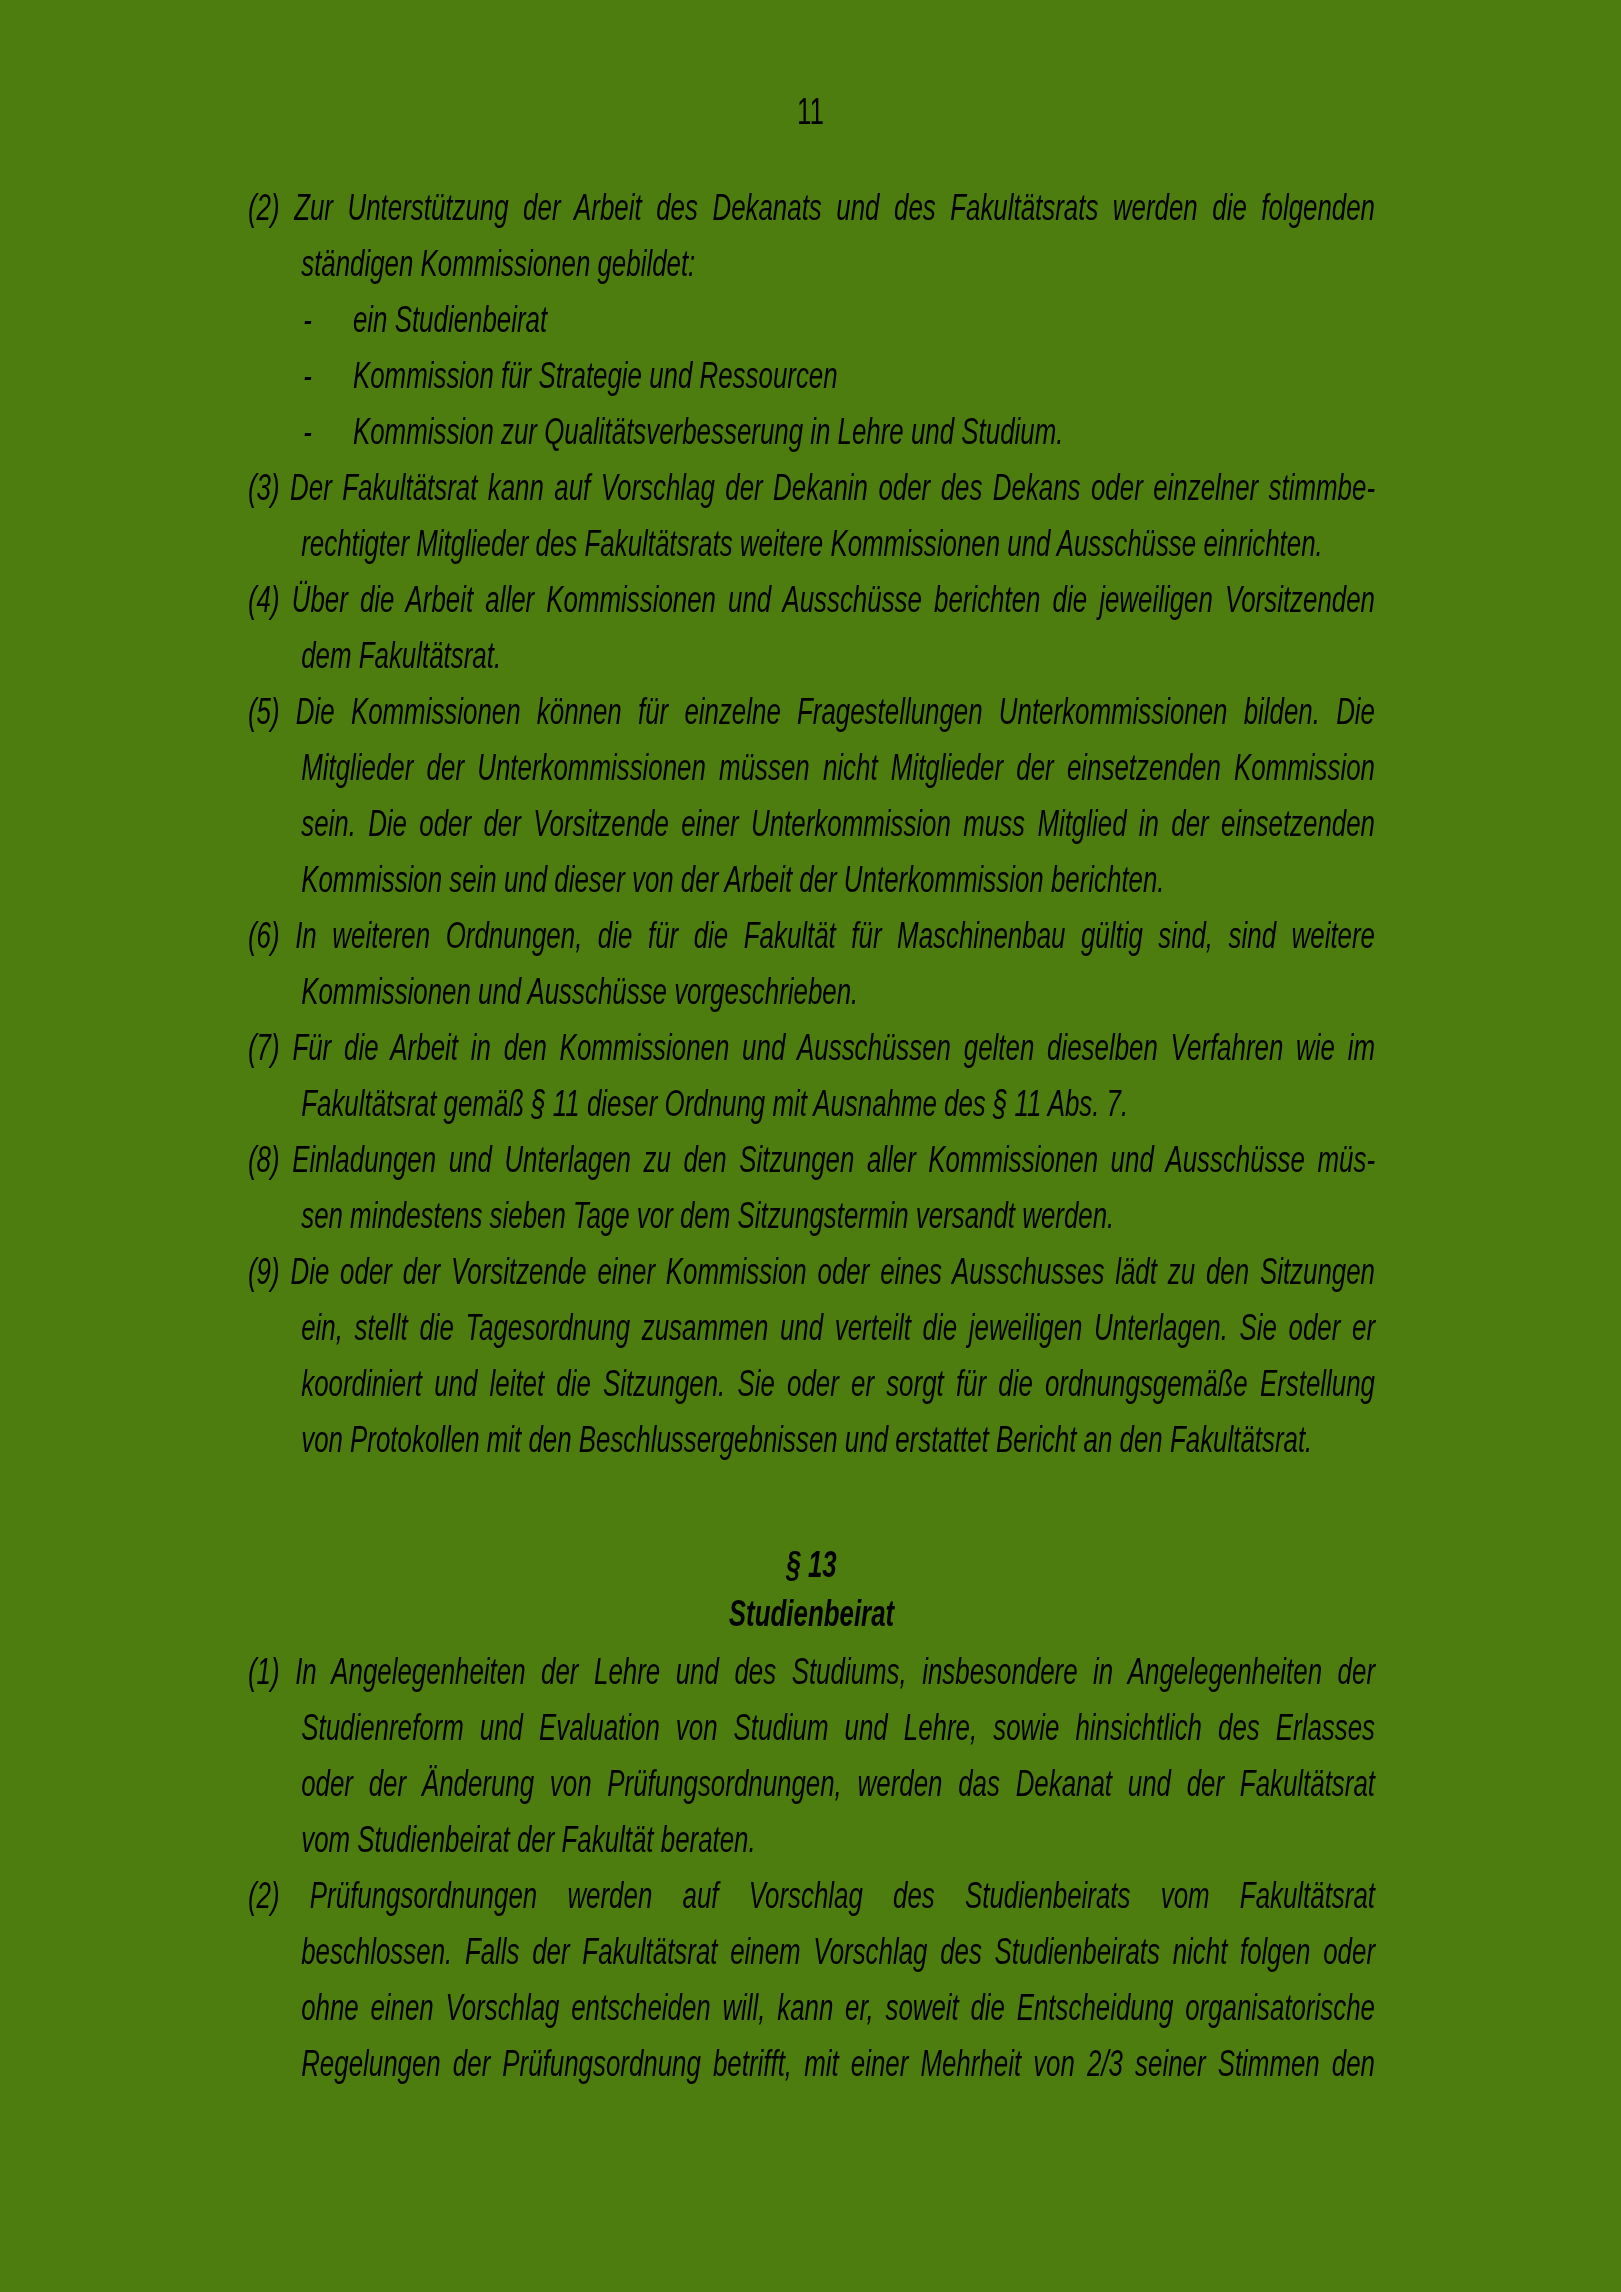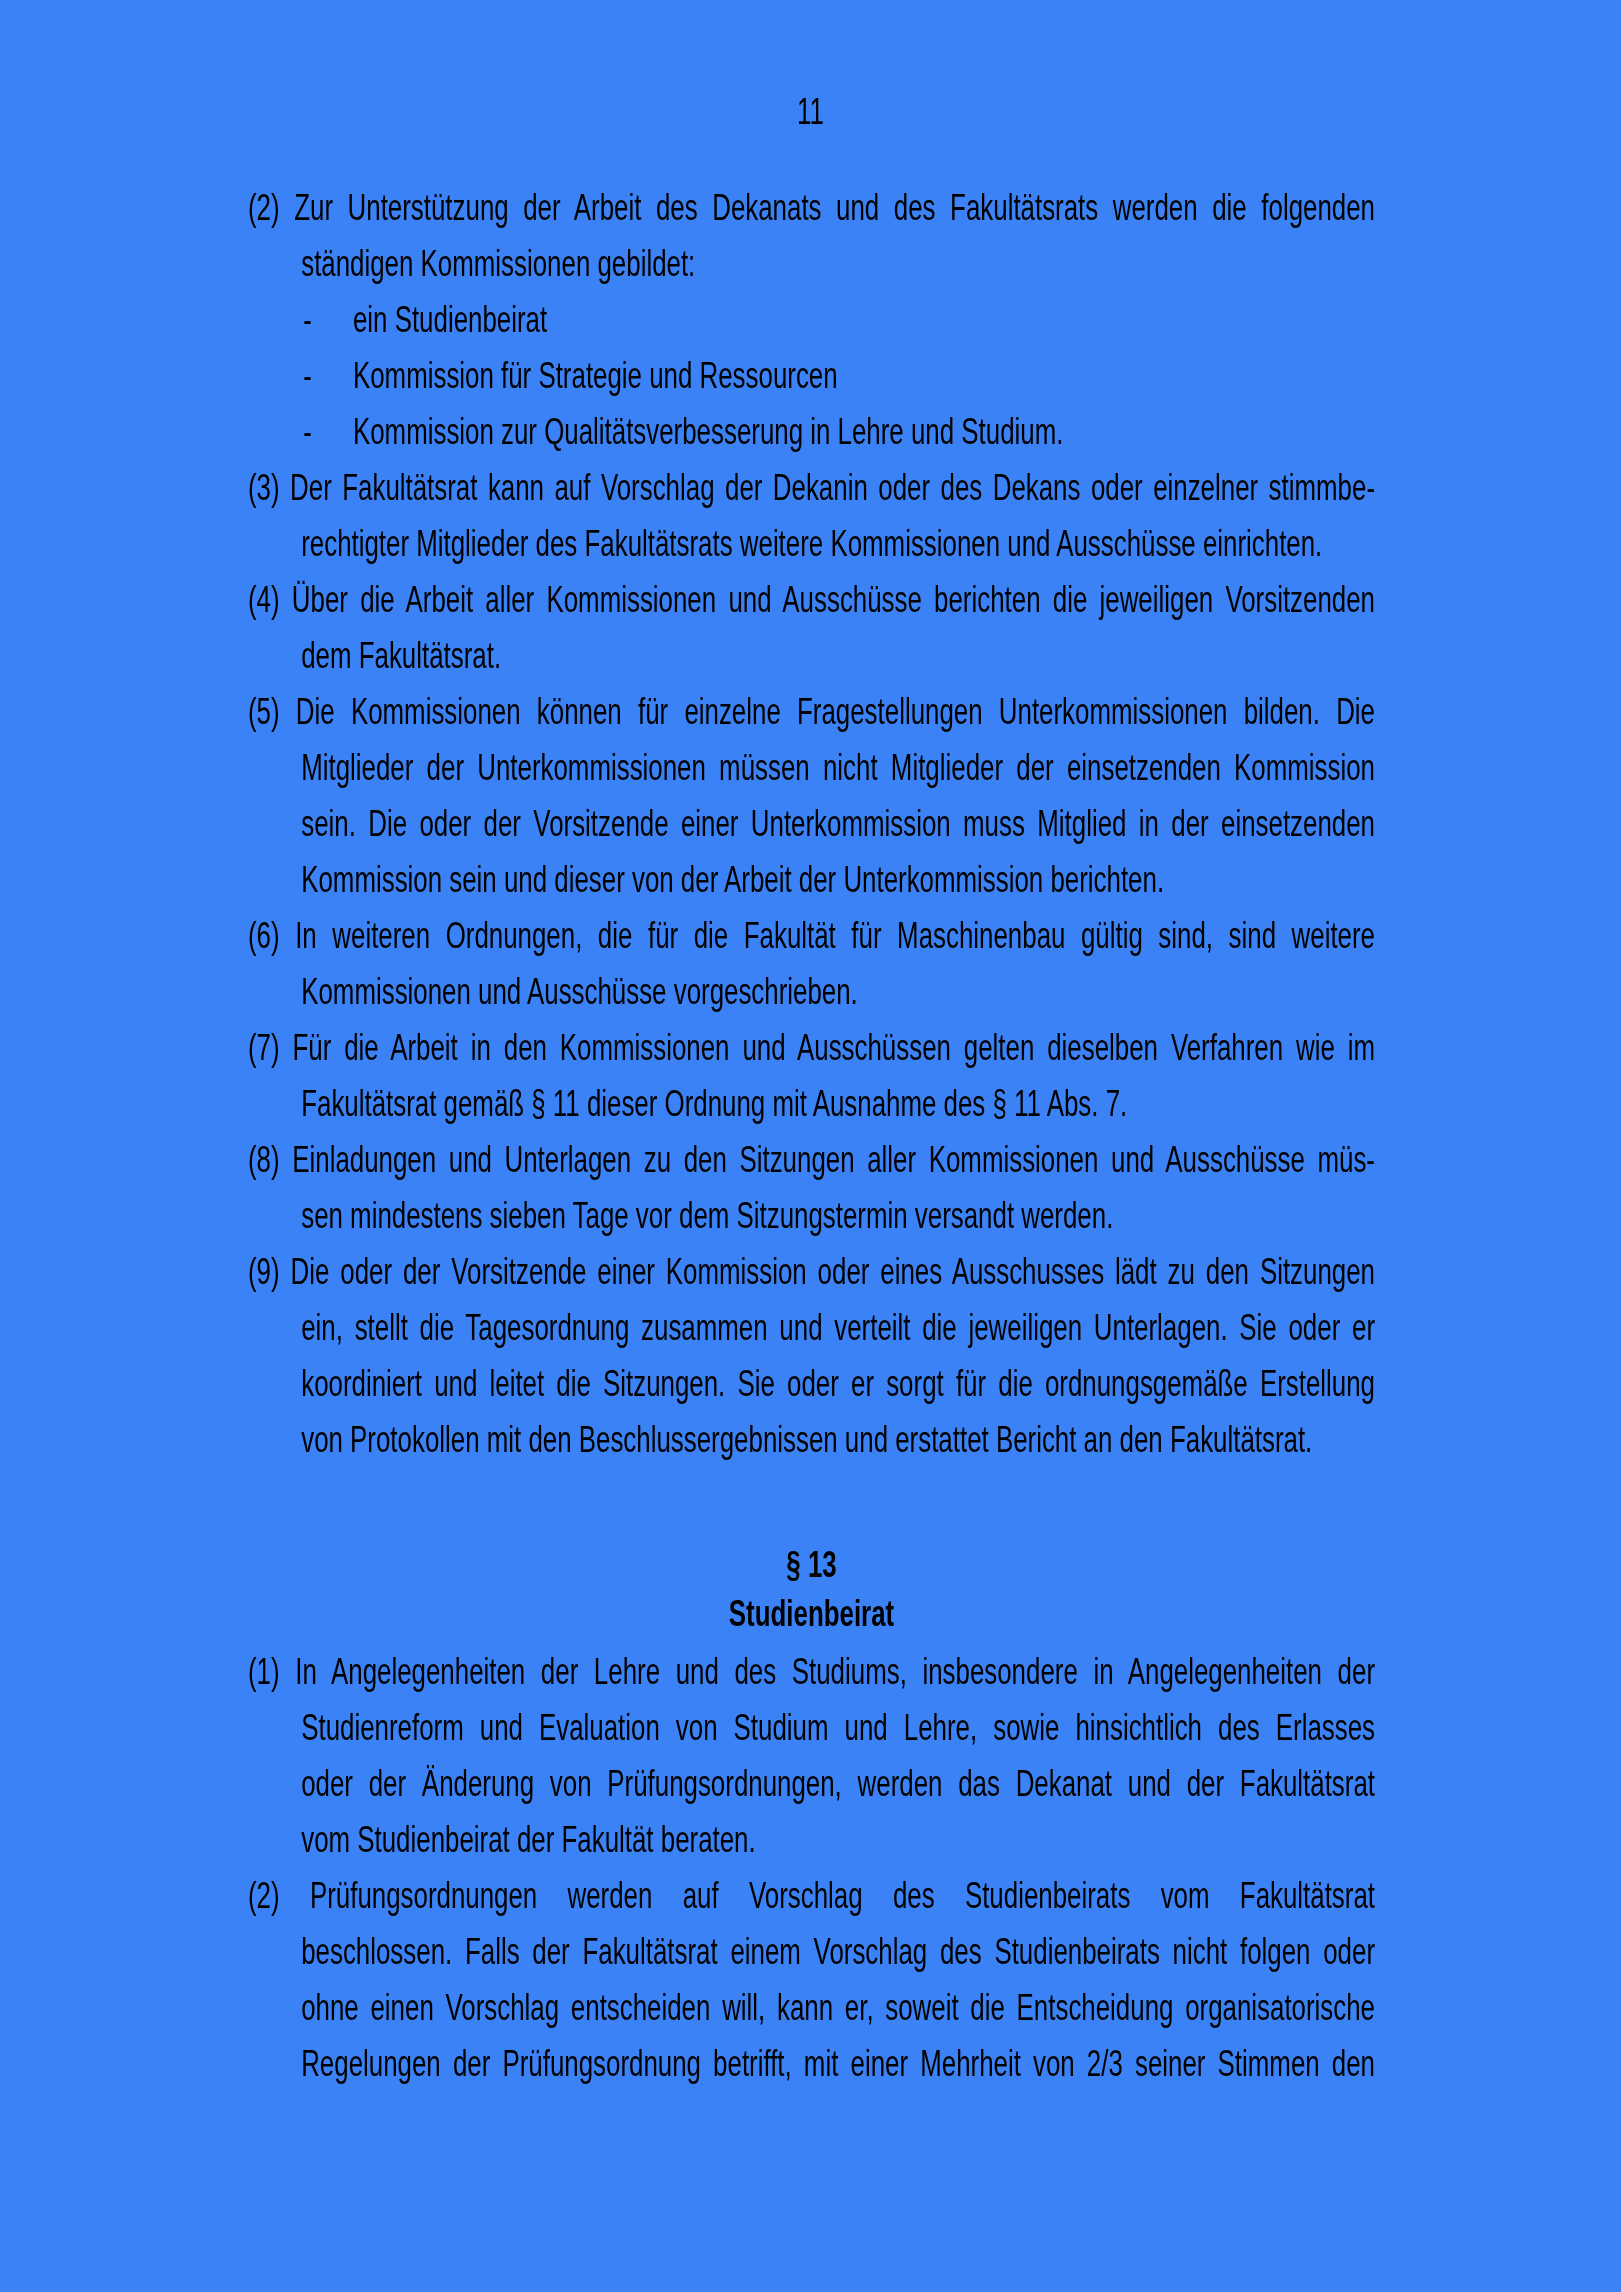--- a/index.html
+++ b/index.html
@@ -4,40 +4,41 @@
 <style>
   html, body {
     margin: 0;
     padding: 0;
     background: #ffffff;
   }
   .page {
     position: relative;
     width: 1621px;
     height: 2293px;
-    background: #3b82f6;
+    background: #4d7c0f;
     color: #000000;
     font-family: "Liberation Sans", "DejaVu Sans", sans-serif;
     overflow: hidden;
   }
   .pagenum {
     position: absolute;
     top: 84px;
     left: 0;
     width: 100%;
     text-align: center;
     font-size: 36px;
     line-height: 56px;
     transform: scaleX(0.72);
   }
   .content {
     position: absolute;
     left: 248px;
     top: 180px;
     width: 1127px;
+    font-style: italic;
   }
   
   .scale {
     width: 1568px;
     transform: scaleX(0.71875);
     transform-origin: 0 0;
     font-size: 36px;
     line-height: 56px;
   }
   .para { margin: 0; }

